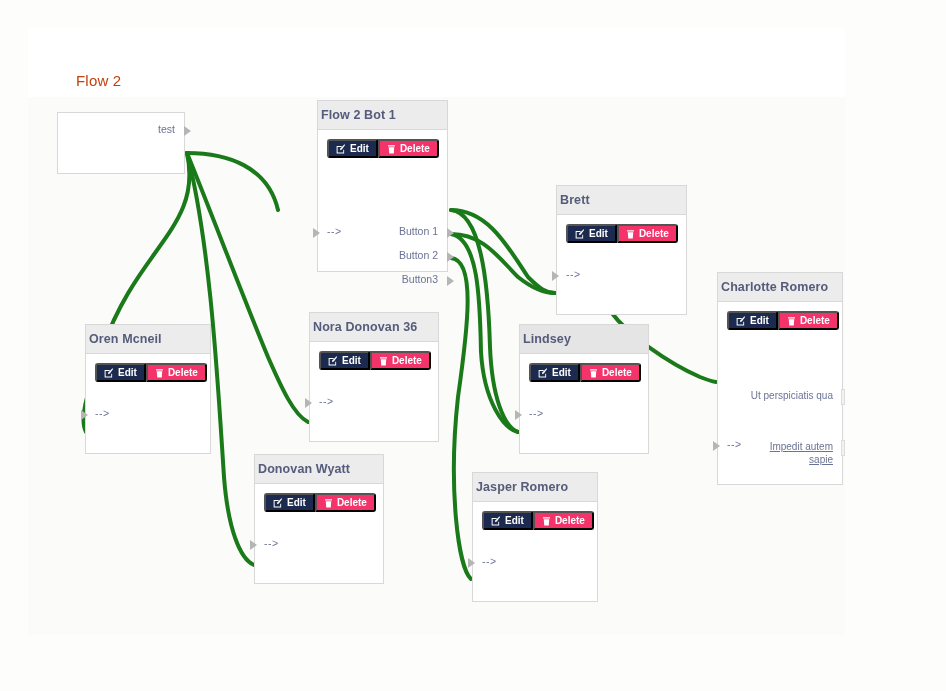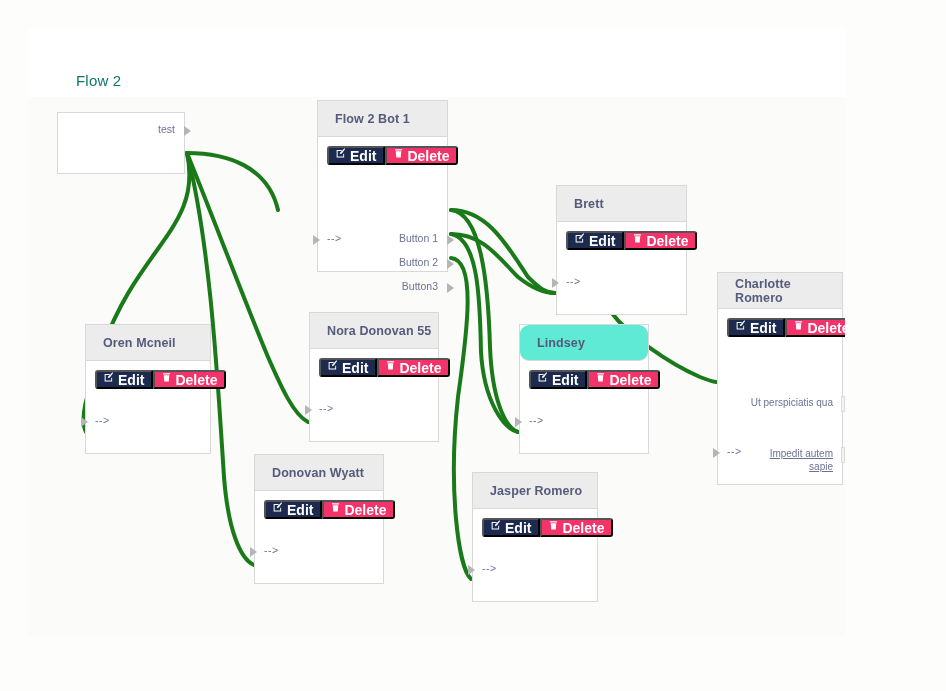--- a/index.html
+++ b/index.html
@@ -1,27 +1,27 @@
 <!DOCTYPE html>
 <html><head>
 <meta charset="utf-8">
 <style>
   html,body{margin:0;padding:0;}
   body{width:946px;height:691px;background:#fdfdfb;font-family:"Liberation Sans",sans-serif;overflow:hidden;position:relative;}
   #root{position:absolute;left:0;top:0;width:946px;height:691px;}
   .header-panel{position:absolute;left:28px;top:28px;width:817px;height:69px;background:#ffffff;}
-  .header-title{position:absolute;left:48px;top:44px;font-size:15px;color:#0f766e;letter-spacing:.2px;}
+  .header-title{position:absolute;left:48px;top:44px;font-size:15px;color:#c2410c;letter-spacing:.2px;}
   .canvas{position:absolute;left:28px;top:97px;width:817px;height:538px;background:#fbfbf9;overflow:hidden;}
   .edges{position:absolute;left:0;top:0;width:817px;height:538px;pointer-events:none;}
   .node{position:absolute;background:#ffffff;border:1px solid #d8d8d8;box-sizing:border-box;}
-  .node-head{background:#ececec;border-bottom:1px solid #d8d8d8;height:36px;display:flex;align-items:center;padding-left:17px;box-sizing:border-box;}
+  .node-head{background:#ececec;border-bottom:1px solid #d8d8d8;height:29px;display:flex;align-items:center;padding-left:3px;box-sizing:border-box;}
   .node-title{font-size:12.5px;color:#555b7a;font-weight:bold;letter-spacing:.1px;}
   .node-body{position:relative;height:calc(100% - 29px);}
   .btn-row{position:absolute;left:9px;top:9px;display:flex;}
-  .btn{display:flex;align-items:flex-start;height:19px;padding:0 7px;font-size:14px;color:#ffffff;font-weight:bold;box-sizing:border-box;white-space:nowrap;cursor:pointer;}
+  .btn{display:flex;align-items:center;height:19px;padding:0 7px;font-size:10px;color:#ffffff;font-weight:bold;box-sizing:border-box;white-space:nowrap;cursor:pointer;}
   .btn-edit{background:#1b2a4e;border-radius:3px 0 0 3px;}
   .btn-del{background:#f4336a;border-radius:0 3px 3px 0;}
   .btn svg{margin-right:4px;flex:0 0 auto;}
   .port-in{position:absolute;font-size:10.5px;color:#6b7394;letter-spacing:.5px;}
   .port-out{position:absolute;right:9px;font-size:10.5px;color:#6b7394;text-align:right;padding-left:8px;}
   .txt-block{position:absolute;right:9px;font-size:10px;color:#6b7394;text-align:right;line-height:13px;width:86px;}
   .handle{position:absolute;width:0;height:0;border-top:5px solid transparent;border-bottom:5px solid transparent;border-left:7px solid #b5b5b5;}
   .handle-in{position:absolute;width:0;height:0;border-top:5px solid transparent;border-bottom:5px solid transparent;border-left:7px solid #b5b5b5;}
   .sh{position:absolute;width:4px;height:16px;background:#f2f2f2;border:1px solid #dcdcdc;box-sizing:border-box;}
   .start-label{font-size:12.5px;color:#3b4160;font-weight:bold;}
@@ -162,21 +162,21 @@
                 </svg>
                 <span>Delete</span>
               </button>
             </div>
             <div class="port-in" style="left: 9px; top: 53px;">--&gt;</div>
             <div class="handle-in" style="left: -5px; top: 56px; border-left-color: rgb(181, 181, 181);"></div>
           </div>
         </div>
         <div class="node" style="left: 281px; top: 215px; width: 130px; height: 130px; border-color: rgb(216, 216, 216);">
           <div class="node-head" style="background: rgb(236, 236, 236);">
-            <span class="node-title">Nora Donovan 55</span>
+            <span class="node-title">Nora Donovan 36</span>
           </div>
           <div class="node-body">
             <div class="btn-row">
               <button class="btn btn-edit" style="background: rgb(27, 42, 78);">
                 <svg width="10" height="10" viewBox="0 0 16 16">
                   <path fill="#ffffff" d="M1 3h8v1.6H2.6v9H11.6V9H13v6H1z"></path>
                   <path fill="#ffffff" d="M14.6 1.4l-1-1-6.4 6.4-.9 3 3-0.9z"></path>
                 </svg>
                 <span>Edit</span>
               </button>
@@ -186,21 +186,21 @@
                   <path fill="#ffffff" d="M2.6 5h8.8l-.8 10H3.4z"></path>
                 </svg>
                 <span>Delete</span>
               </button>
             </div>
             <div class="port-in" style="left: 9px; top: 53px;">--&gt;</div>
             <div class="handle-in" style="left: -5px; top: 56px; border-left-color: rgb(181, 181, 181);"></div>
           </div>
         </div>
         <div class="node" style="left: 491px; top: 227px; width: 130px; height: 130px; border-color: rgb(216, 216, 216);">
-          <div class="node-head" style="background: #5eead4; border-radius: 9px;">
+          <div class="node-head" style="background: #e5e5e5;">
             <span class="node-title">Lindsey</span>
           </div>
           <div class="node-body">
             <div class="btn-row">
               <button class="btn btn-edit" style="background: rgb(27, 42, 78);">
                 <svg width="10" height="10" viewBox="0 0 16 16">
                   <path fill="#ffffff" d="M1 3h8v1.6H2.6v9H11.6V9H13v6H1z"></path>
                   <path fill="#ffffff" d="M14.6 1.4l-1-1-6.4 6.4-.9 3 3-0.9z"></path>
                 </svg>
                 <span>Edit</span>

